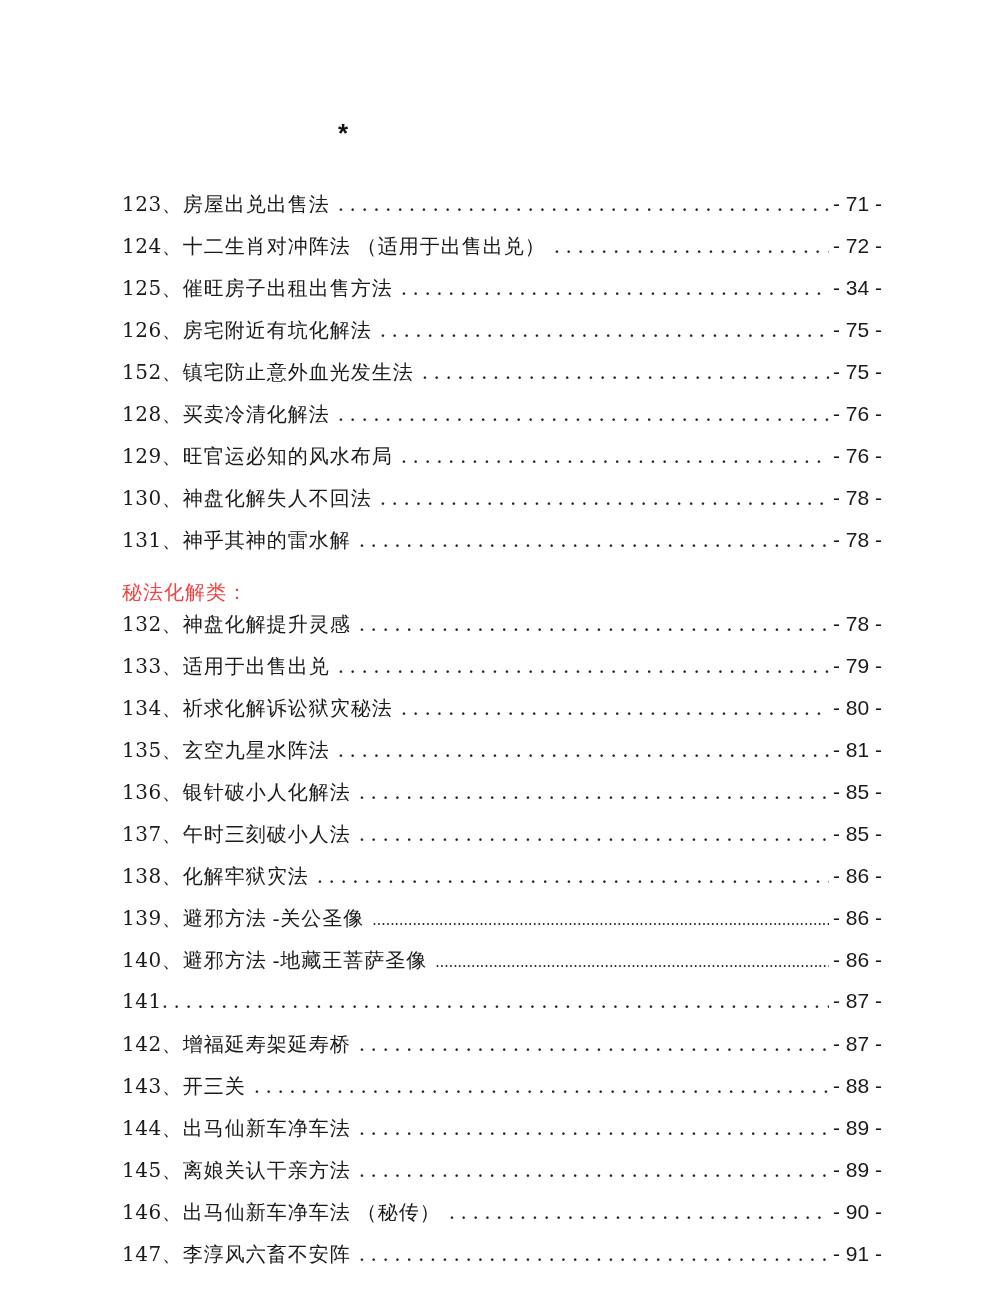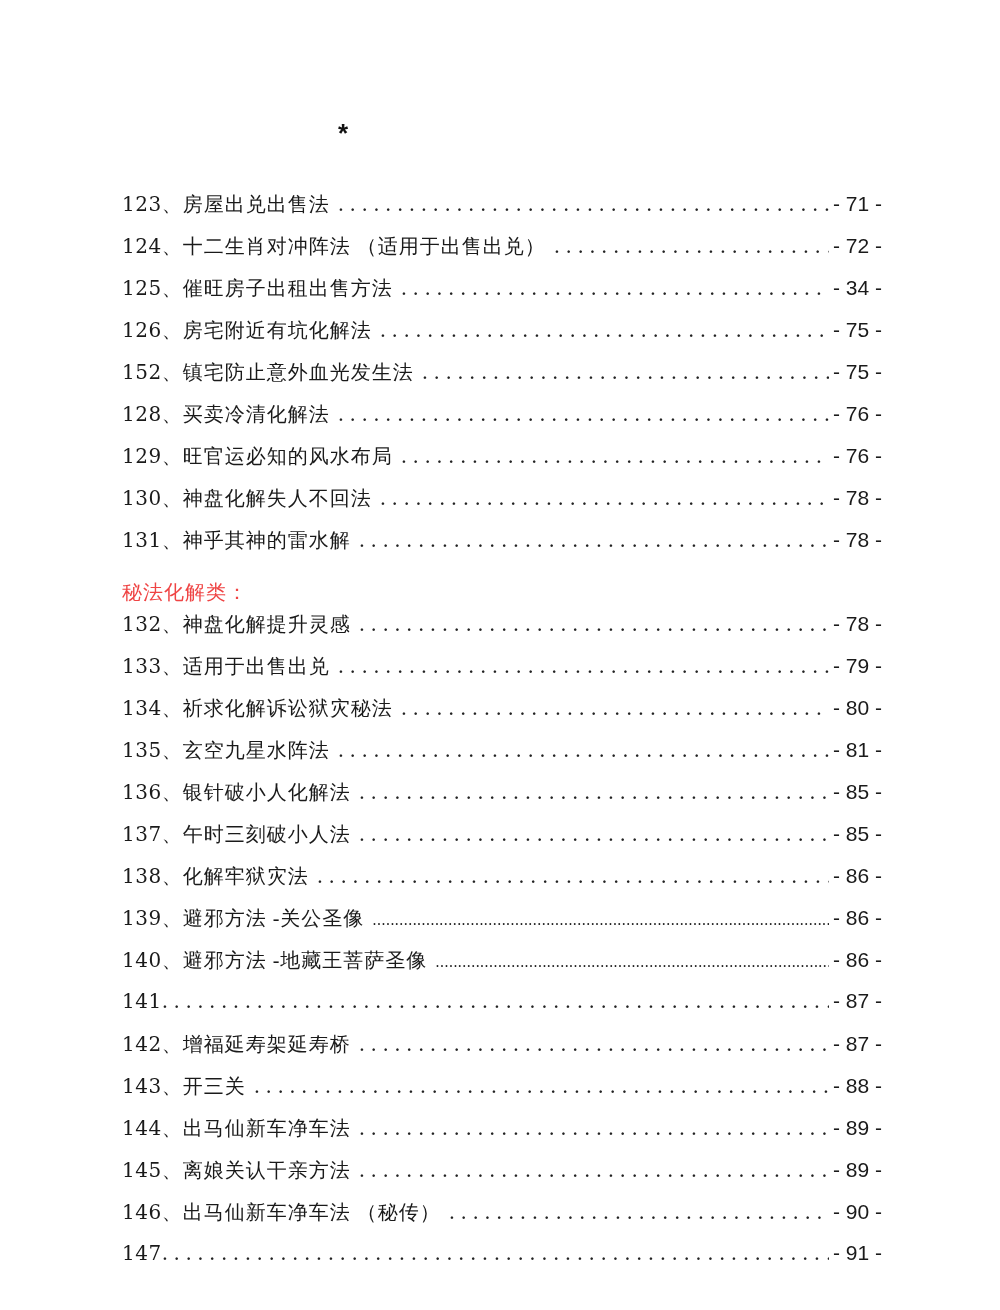--- a/index.html
+++ b/index.html
@@ -163,17 +163,18 @@
         <span class="page">- 89 -</span>
       </div>
       <div class="row">
         <span class="num">146</span>
         <span class="title">、出马仙新车净车法 （秘传）</span>
         <span class="dots">........................................................................................................................</span>
         <span class="page">- 90 -</span>
       </div>
       <div class="row tall">
         <span class="num">147</span>
+        <span class="title">、李淳风六畜不安阵</span>
         <span class="dots">........................................................................................................................</span>
         <span class="page">- 91 -</span>
       </div>
     </div>
 </div>
 
 </body></html>

